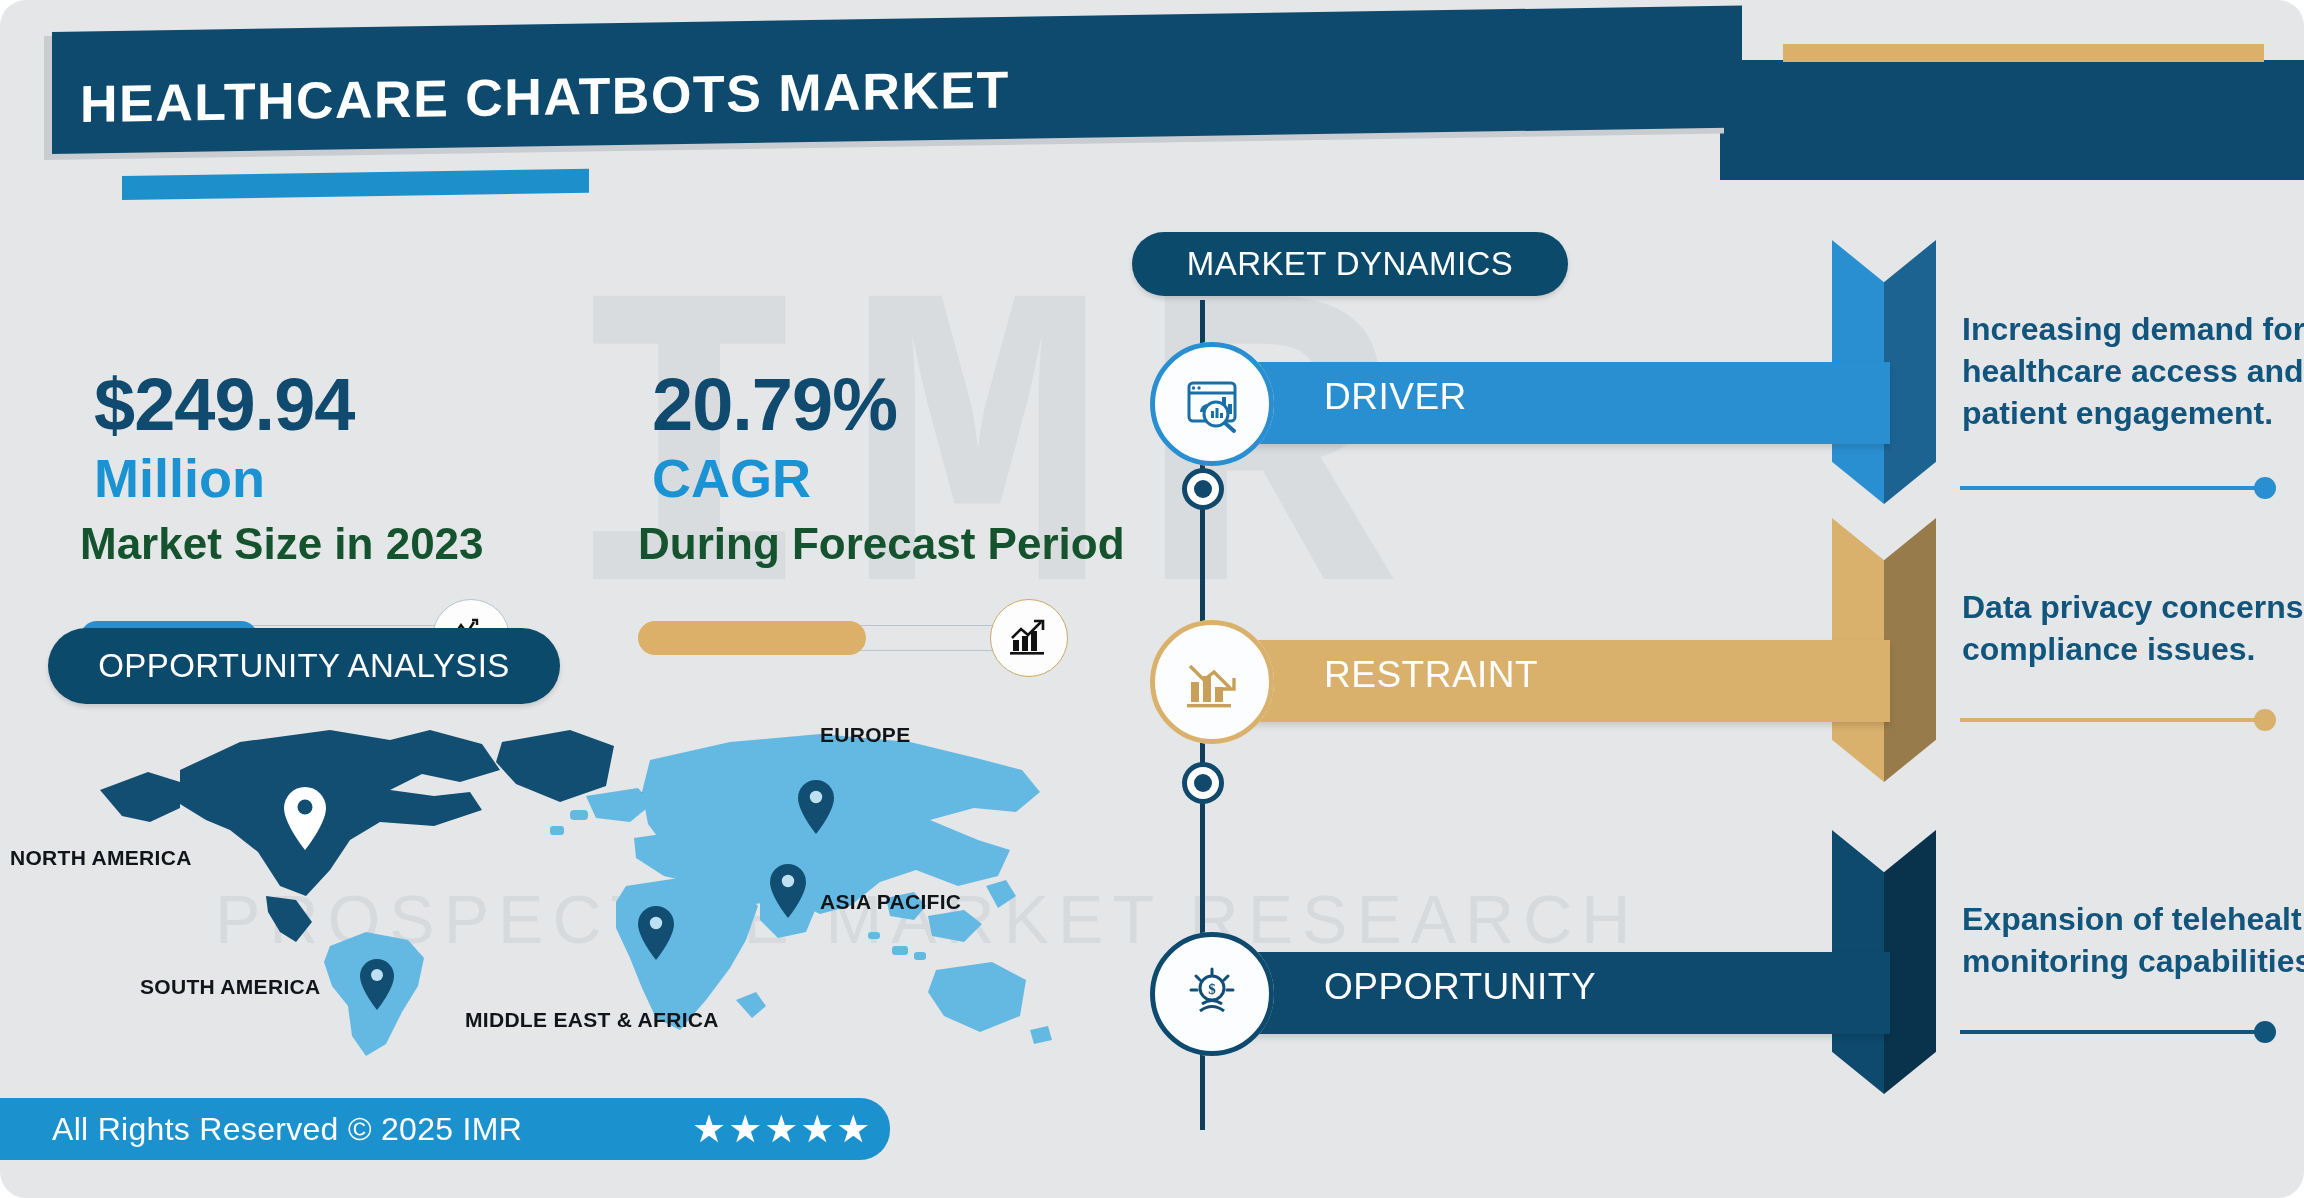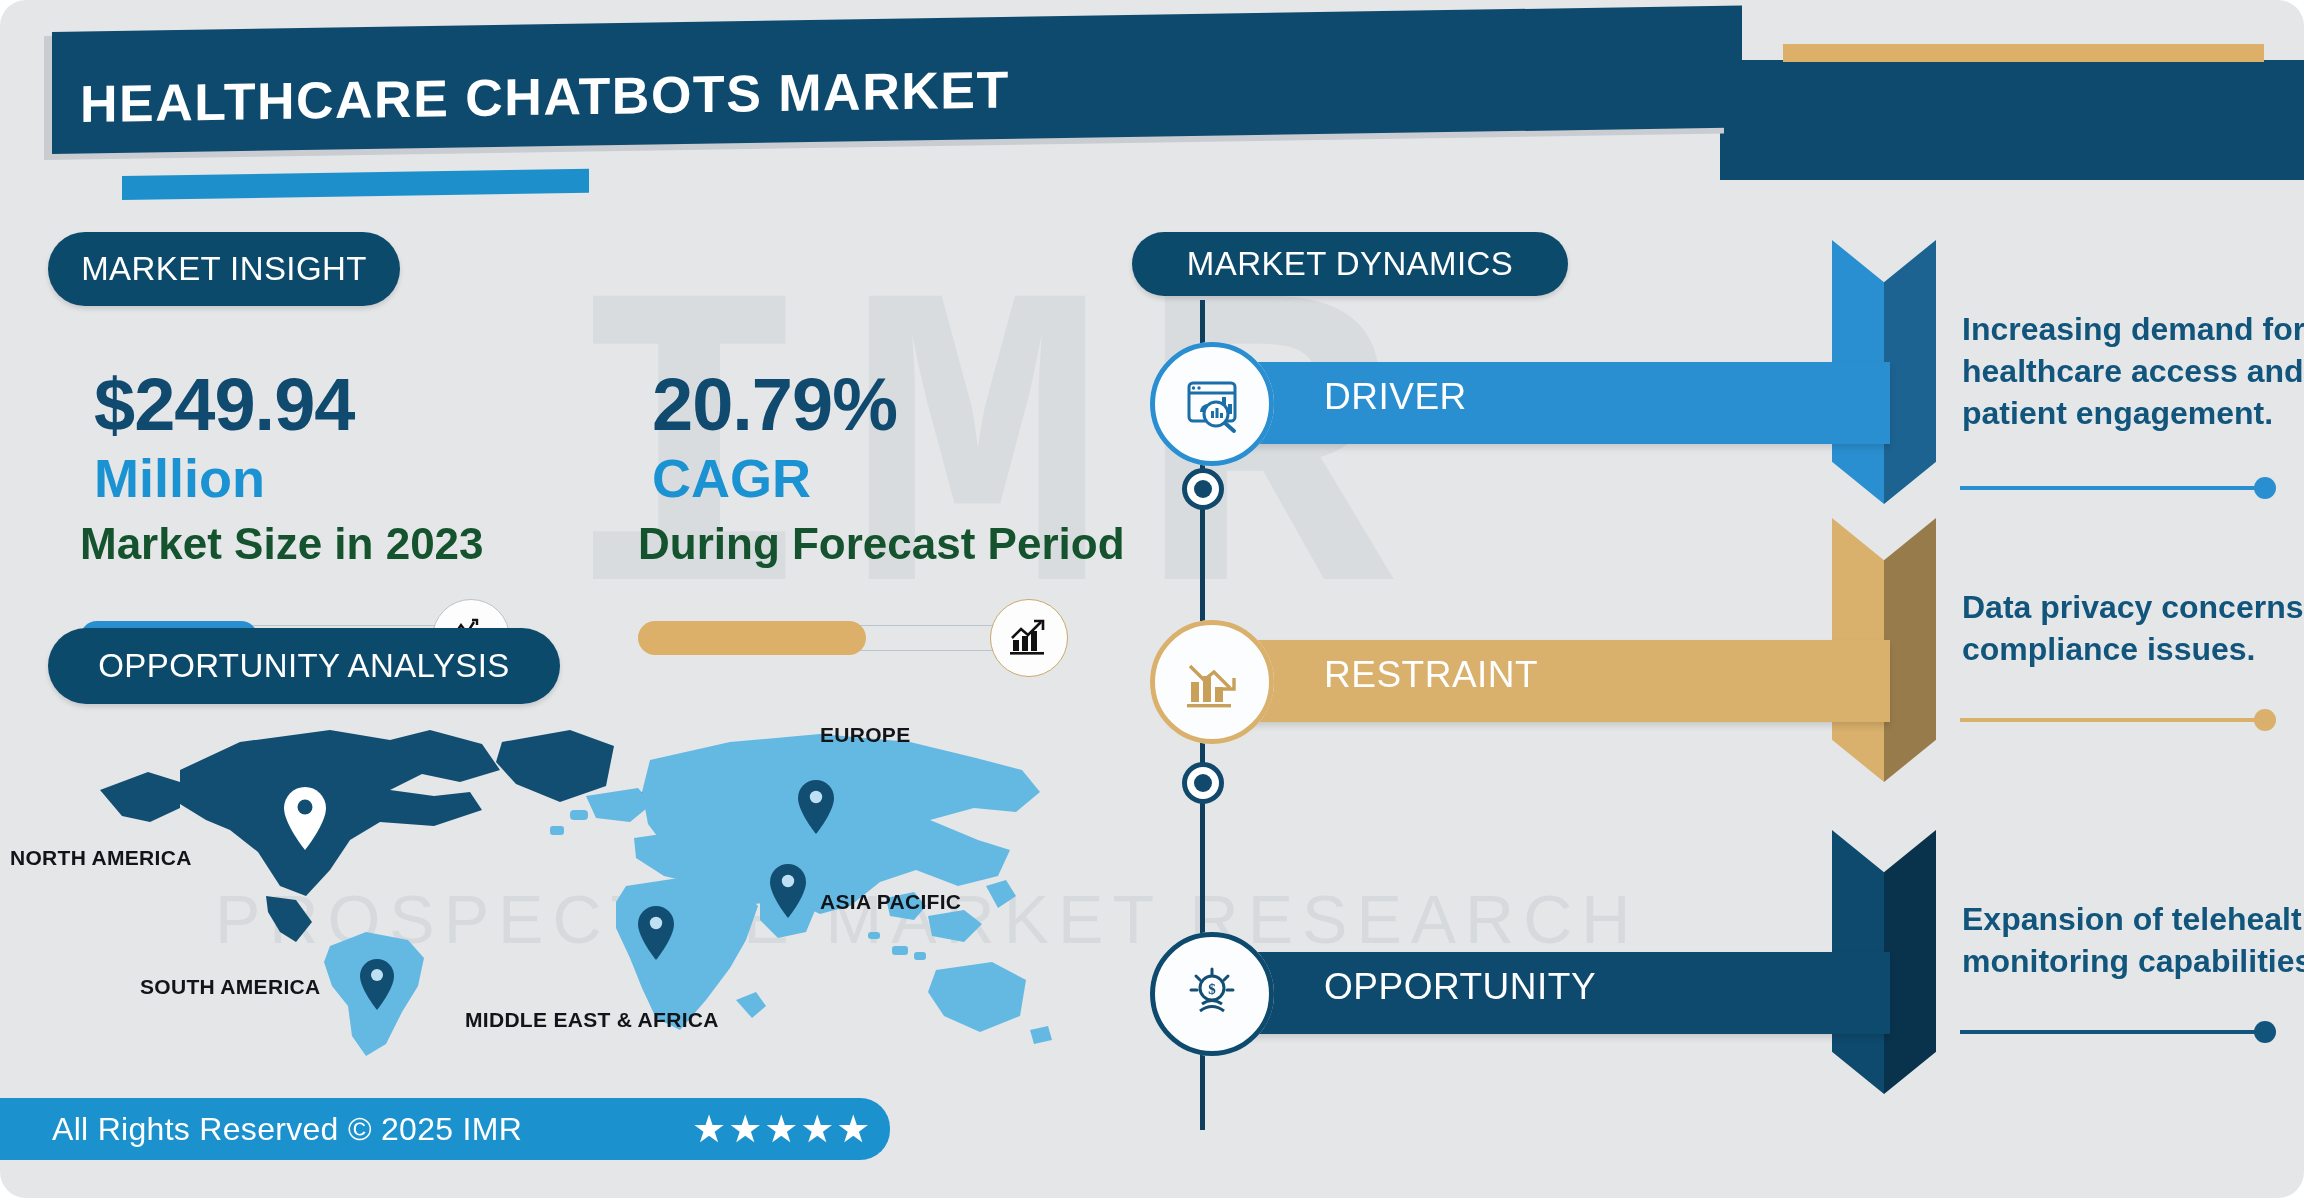--- a/index.html
+++ b/index.html
@@ -277,21 +277,20 @@
   <div class="corner-gold"></div>
 
   <div class="wm-letters">IMR</div>
   <div class="wm-words">PROSPECTIVE MARKET RESEARCH</div>
 
   <div class="title-shadow"></div>
   <div class="title-band"></div>
   <div class="title-text">HEALTHCARE CHATBOTS MARKET</div>
   <div class="title-underbar"></div>
 
-  <div class="pill" id="pill-insight">MARKET INSIGHT</div>
 
   <div class="stat" id="stat-size">
     <div class="stat-row">
       <span class="stat-value">$249.94</span>
       <span class="stat-unit">Million</span>
     </div>
     <div class="stat-label">Market Size in 2023</div>
     <div class="prog-wrap">
       <div class="prog-track"></div>
       <div class="prog-fill" id="prog-fill-size"></div>

